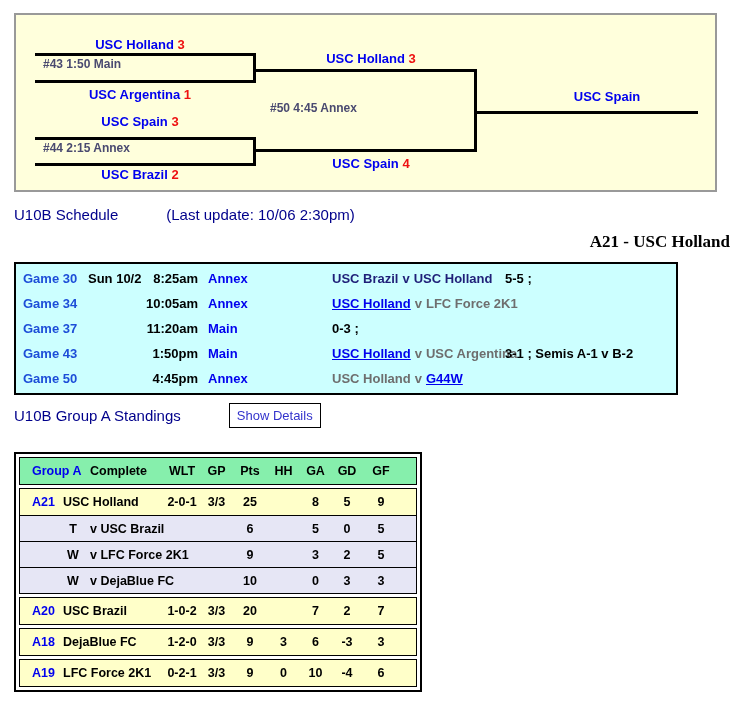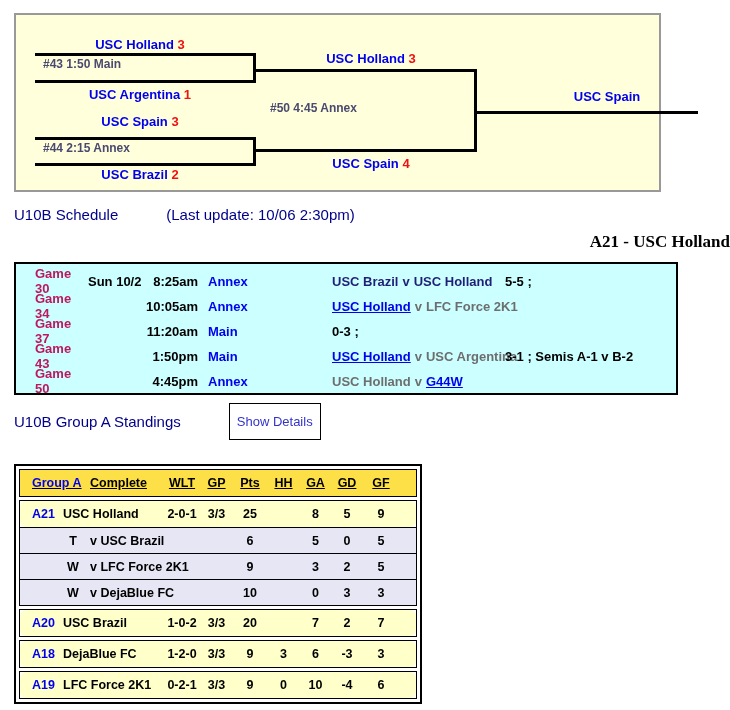--- a/index.html
+++ b/index.html
@@ -1,20 +1,20 @@
 <!DOCTYPE html>
 <html><head>
 <meta charset="utf-8">
 <style>
   * { margin:0; padding:0; box-sizing:border-box; }
   body { background:#fff; font-family:"Liberation Sans", sans-serif; }
   .page { padding:13px 0 20px 14px; width:730px; }
 
   
-  .bracket-panel { position:relative; width:647px; height:179px;
+  .bracket-panel { position:relative; width:703px; height:179px;
     background:#FFFFDC; border:2px solid #999999; }
   .bl { position:absolute; background:#000; }
   .team-label { position:absolute; width:200px; text-align:center;
     font-size:13px; font-weight:bold; color:#0000EE; white-space:nowrap; }
   .team-label .score { color:#EE1111; }
   .match-label { position:absolute; font-size:12px; font-weight:bold;
     color:#4A4A70; white-space:nowrap; }
   .champ-label { position:absolute; width:200px; text-align:center;
     font-size:13px; font-weight:bold; color:#0000EE; white-space:nowrap; }
 
@@ -22,44 +22,44 @@
   .sched-head { margin-top:14px; display:flex; gap:48px; align-items:baseline; }
   .h-blue { color:#00008B; font-size:15px; }
   .team-heading { margin:9px 0 0 8px; font-family:"Liberation Serif", serif;
     font-weight:bold; font-size:17px; color:#000;text-align:right; }
 
   
   .sched-table { margin-top:10px; width:664px; background:#CCFFFF;
     border:2px solid #000; padding:2px 0; }
   .sgrow { display:grid; grid-template-columns:72px 57px 53px 134px 173px 1fr;
     height:25px; align-items:center; font-size:13px; font-weight:bold; }
-  .sc-game { padding-left:19px; color:#be185d; }
+  .sc-game { padding-left:7px; color:#1d4ed8; }
   .sc-date { color:#000; }
   .sc-time { text-align:right; color:#000; }
   .sc-venue { padding-left:10px; color:#0000EE; }
   .sc-match { white-space:nowrap; }
   .sc-result { color:#000; white-space:nowrap; }
   .mt-link { color:#0000EE; text-decoration:underline; }
   .mt-navy { color:#1F1F78; }
   .mt-gray { color:#6E6E6E; }
   .vsep { margin:0 4px; }
 
   
   .stand-head { margin-top:8px; display:flex; align-items:center; gap:48px; }
   .show-details { border:1px solid #000; background:#fff; color:#3333CC;
-    font-size:13px; padding:10px 7px; cursor:pointer; white-space:nowrap; }
+    font-size:13px; padding:4px 7px; cursor:pointer; white-space:nowrap; }
   .stand-table { margin-top:24px; width:408px; border:2px solid #000;
     padding:3px; background:#fff; }
   .sblock { border:1px solid #000; margin-bottom:3px; }
   .sblock:last-child { margin-bottom:0; }
   .grow { display:grid;
     grid-template-columns:40px 26px 78px 36px 33px 34px 33px 31px 32px 36px;
     align-items:center; height:26px; font-size:12.5px; font-weight:bold; color:#000; }
-  .row-white { background:#fde047;text-decoration:underline; }
-  .row-yellow { background:#FFFFC9;border-radius:6px; }
+  .row-white { background:#86efac; }
+  .row-yellow { background:#FFFFC9; }
   .row-lav { background:#E6E6F5; border-top:1px solid #000; }
   .cid { grid-column:1; padding-left:12px; color:#0000EE; }
   .cgroup { grid-column:1 / 3; padding-left:12px; color:#0000EE; }
   .cname { grid-column:2 / 4; padding-left:3px; white-space:nowrap; }
   .ccomplete { grid-column:3; padding-left:4px; }
   .cletter { grid-column:2; text-align:center; }
   .copp { grid-column:3 / 6; padding-left:4px; white-space:nowrap; }
   .n4 { grid-column:4; text-align:center; }
   .n5 { grid-column:5; text-align:center; }
   .n6 { grid-column:6; text-align:center; }

